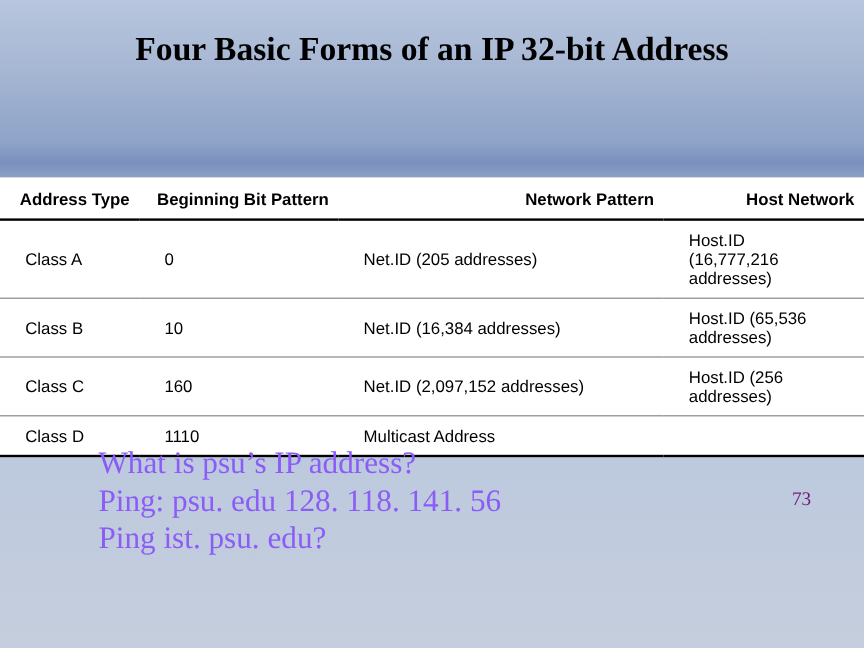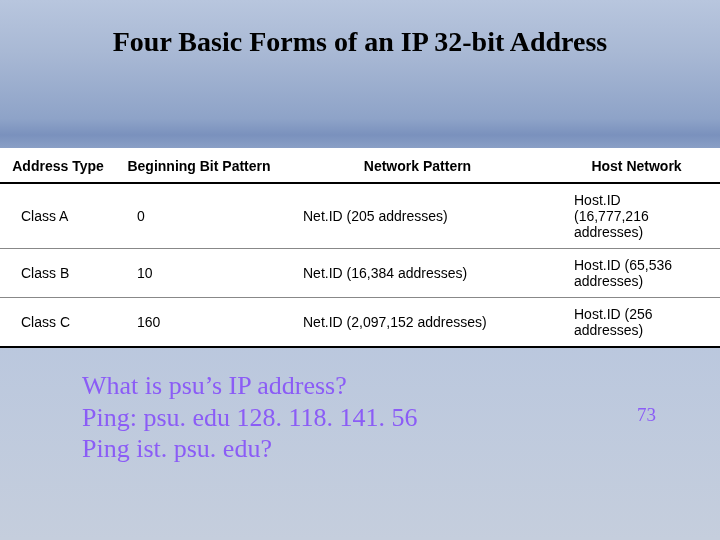--- a/index.html
+++ b/index.html
@@ -42,21 +42,21 @@
     background: #fff;
   }
   table {
     border-collapse: collapse;
     width: 100%;
     font-family: Arial, Helvetica, sans-serif;
     font-size: 14px;
     color: #000;
   }
   thead th {
-    text-align: center;
+    text-align: right;
     font-weight: bold;
     padding: 10px 8px 8px 8px;
     border-bottom: 2px solid #000;
     background: #fff;
   }
   tbody td {
     padding: 8px 21px;
     border-bottom: 1px solid #888;
     background: #fff;
     vertical-align: middle;
@@ -72,23 +72,23 @@
     position: absolute;
     top: 370px;
     left: 82px;
     font-size: 26px;
     color: #8b5cf6;
     line-height: 1.22;
   }
   .page-num {
     position: absolute;
     bottom: 18px;
-    right: 64px;
-    font-size: 19px;
-    color: #8b5cf6;
+    right: 44px;
+    font-size: 16px;
+    color: #701a75;
   }
 </style>
 </head>
 <body>
 
 <div class="slide">
 
   <div class="title">Four Basic Forms of an IP 32-bit Address</div>
 
   <div class="table-wrap">
@@ -113,20 +113,26 @@
           <td>10</td>
           <td>Net.ID (16,384 addresses)</td>
           <td>Host.ID (65,536 addresses)</td>
         </tr>
         <tr>
           <td>Class C</td>
           <td>160</td>
           <td>Net.ID (2,097,152 addresses)</td>
           <td>Host.ID (256 addresses)</td>
         </tr>
+        <tr>
+          <td>Class D</td>
+          <td>1110</td>
+          <td>Multicast Address</td>
+          <td></td>
+        </tr>
       </tbody>
     </table>
   </div>
 
   <div class="body-text">
     <div>What is psu’s IP address?</div>
     <div>Ping: psu. edu 128. 118. 141. 56</div>
     <div>Ping ist. psu. edu?</div>
   </div>
 

